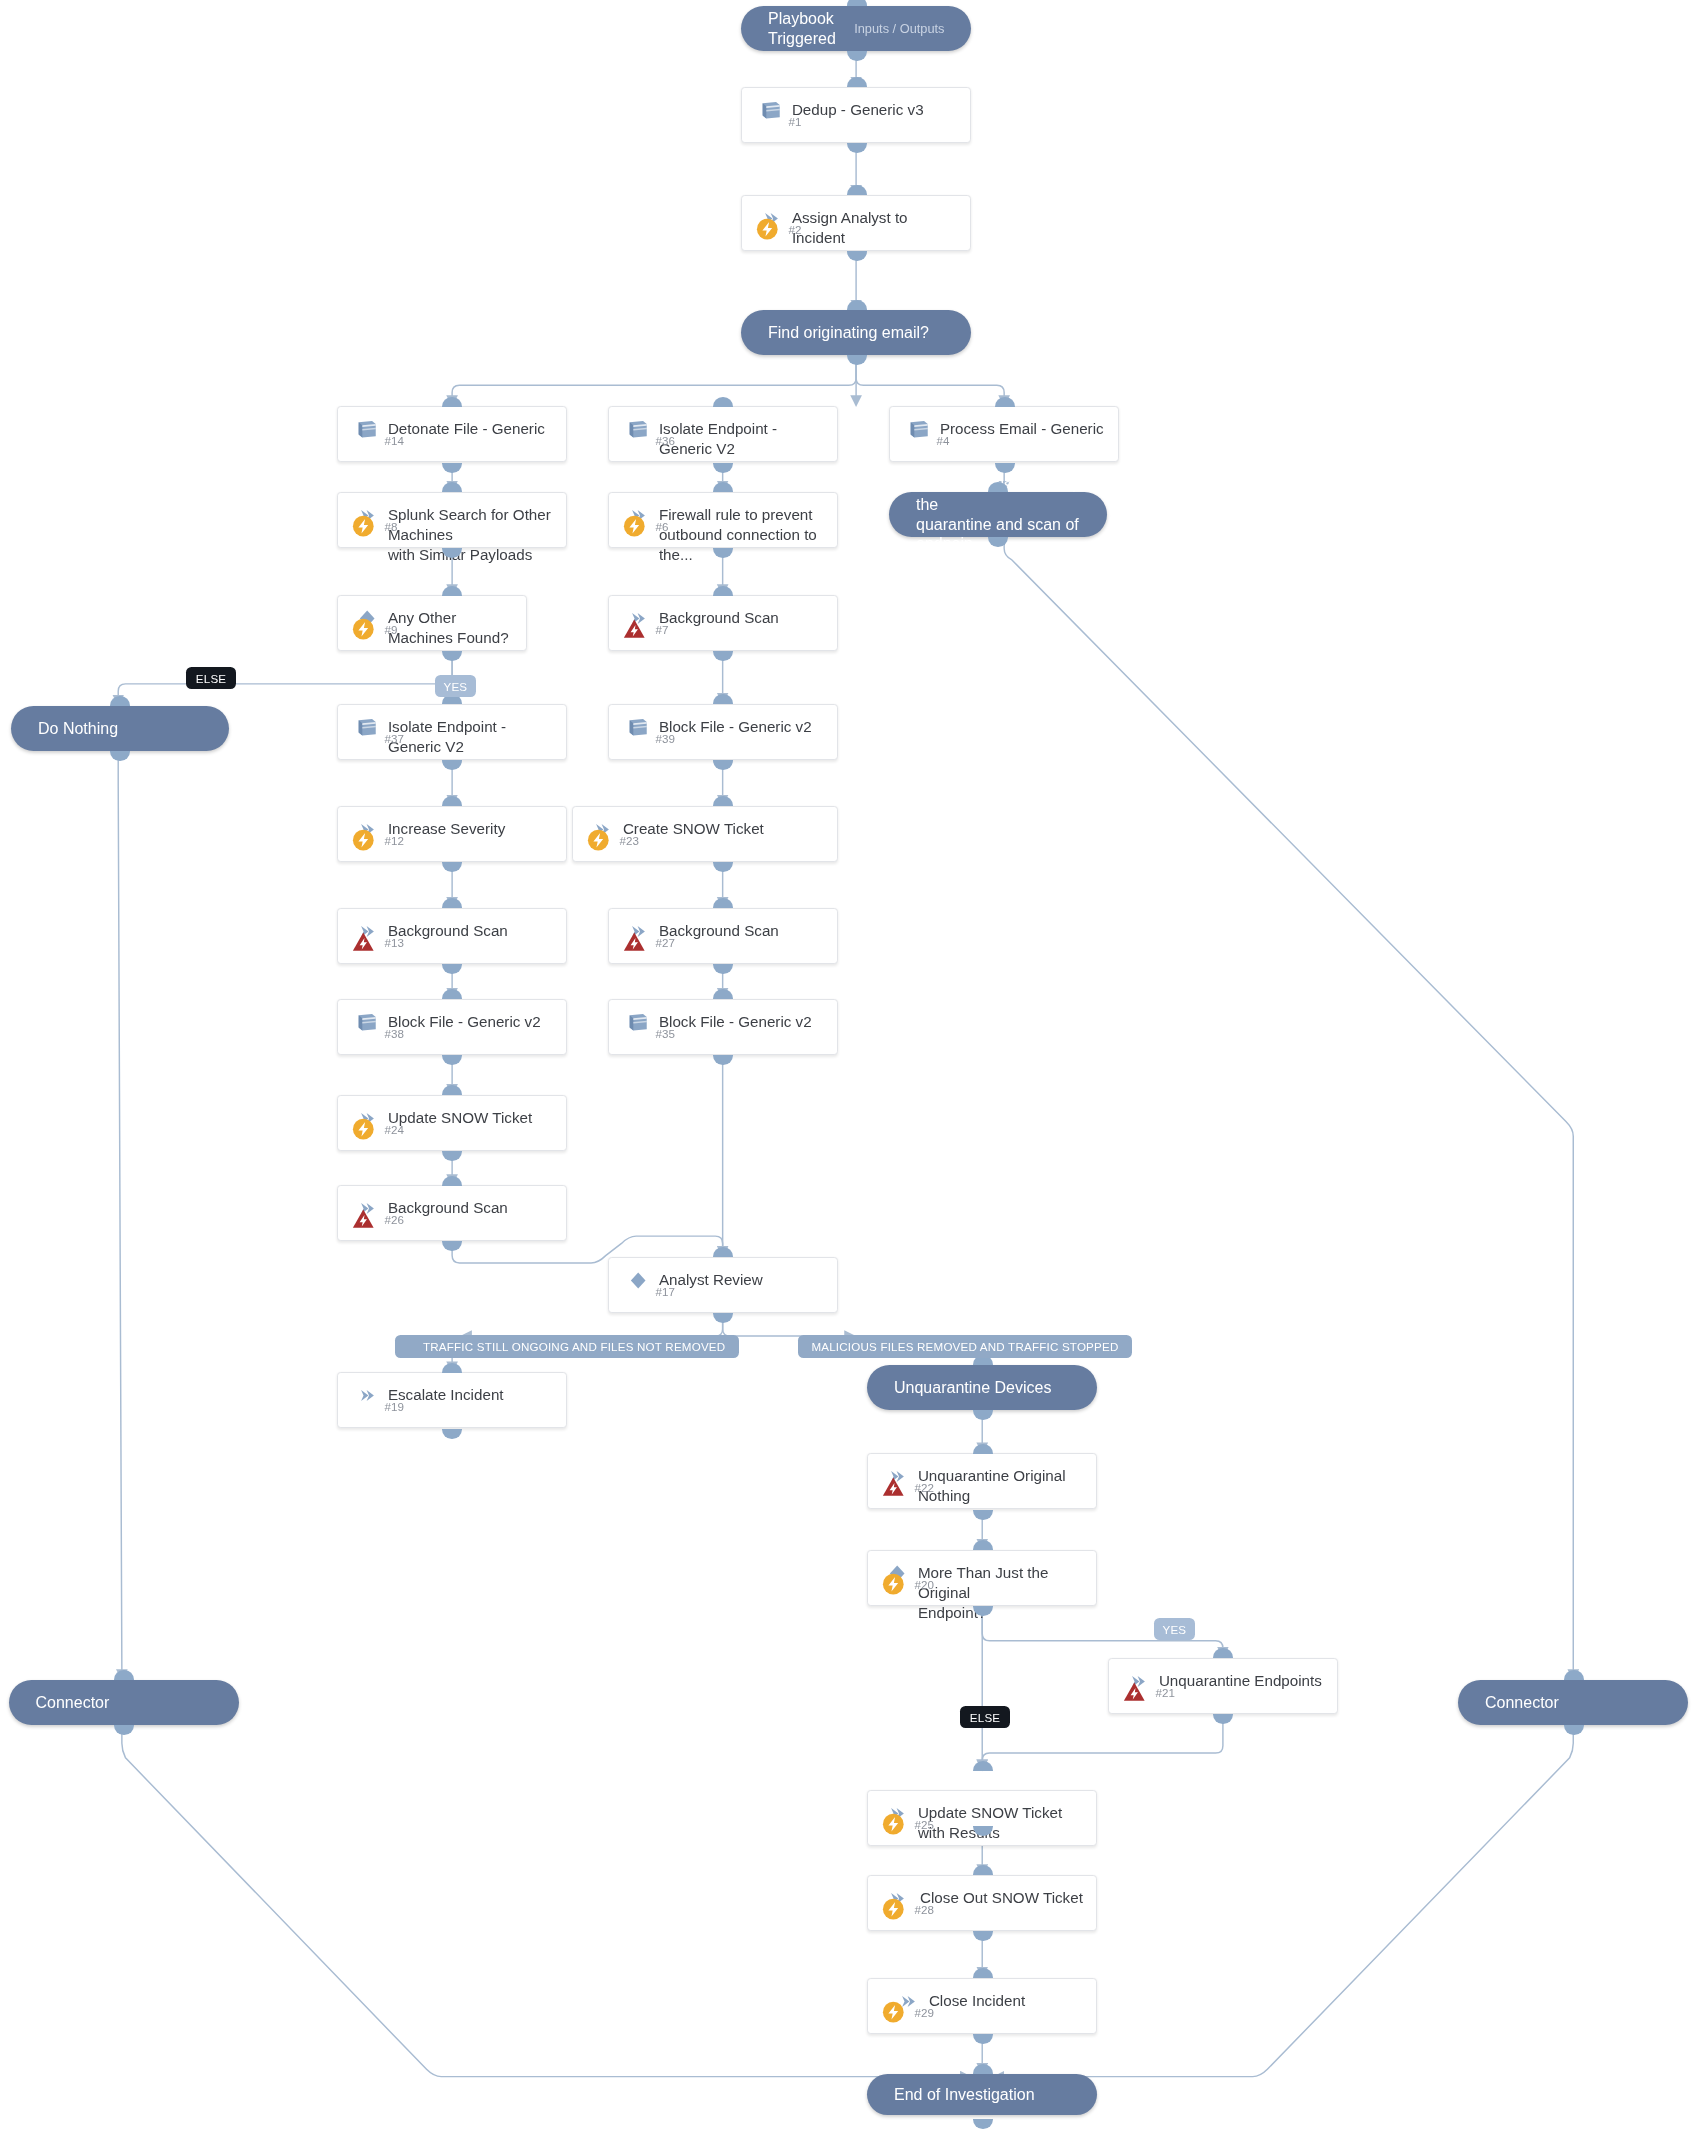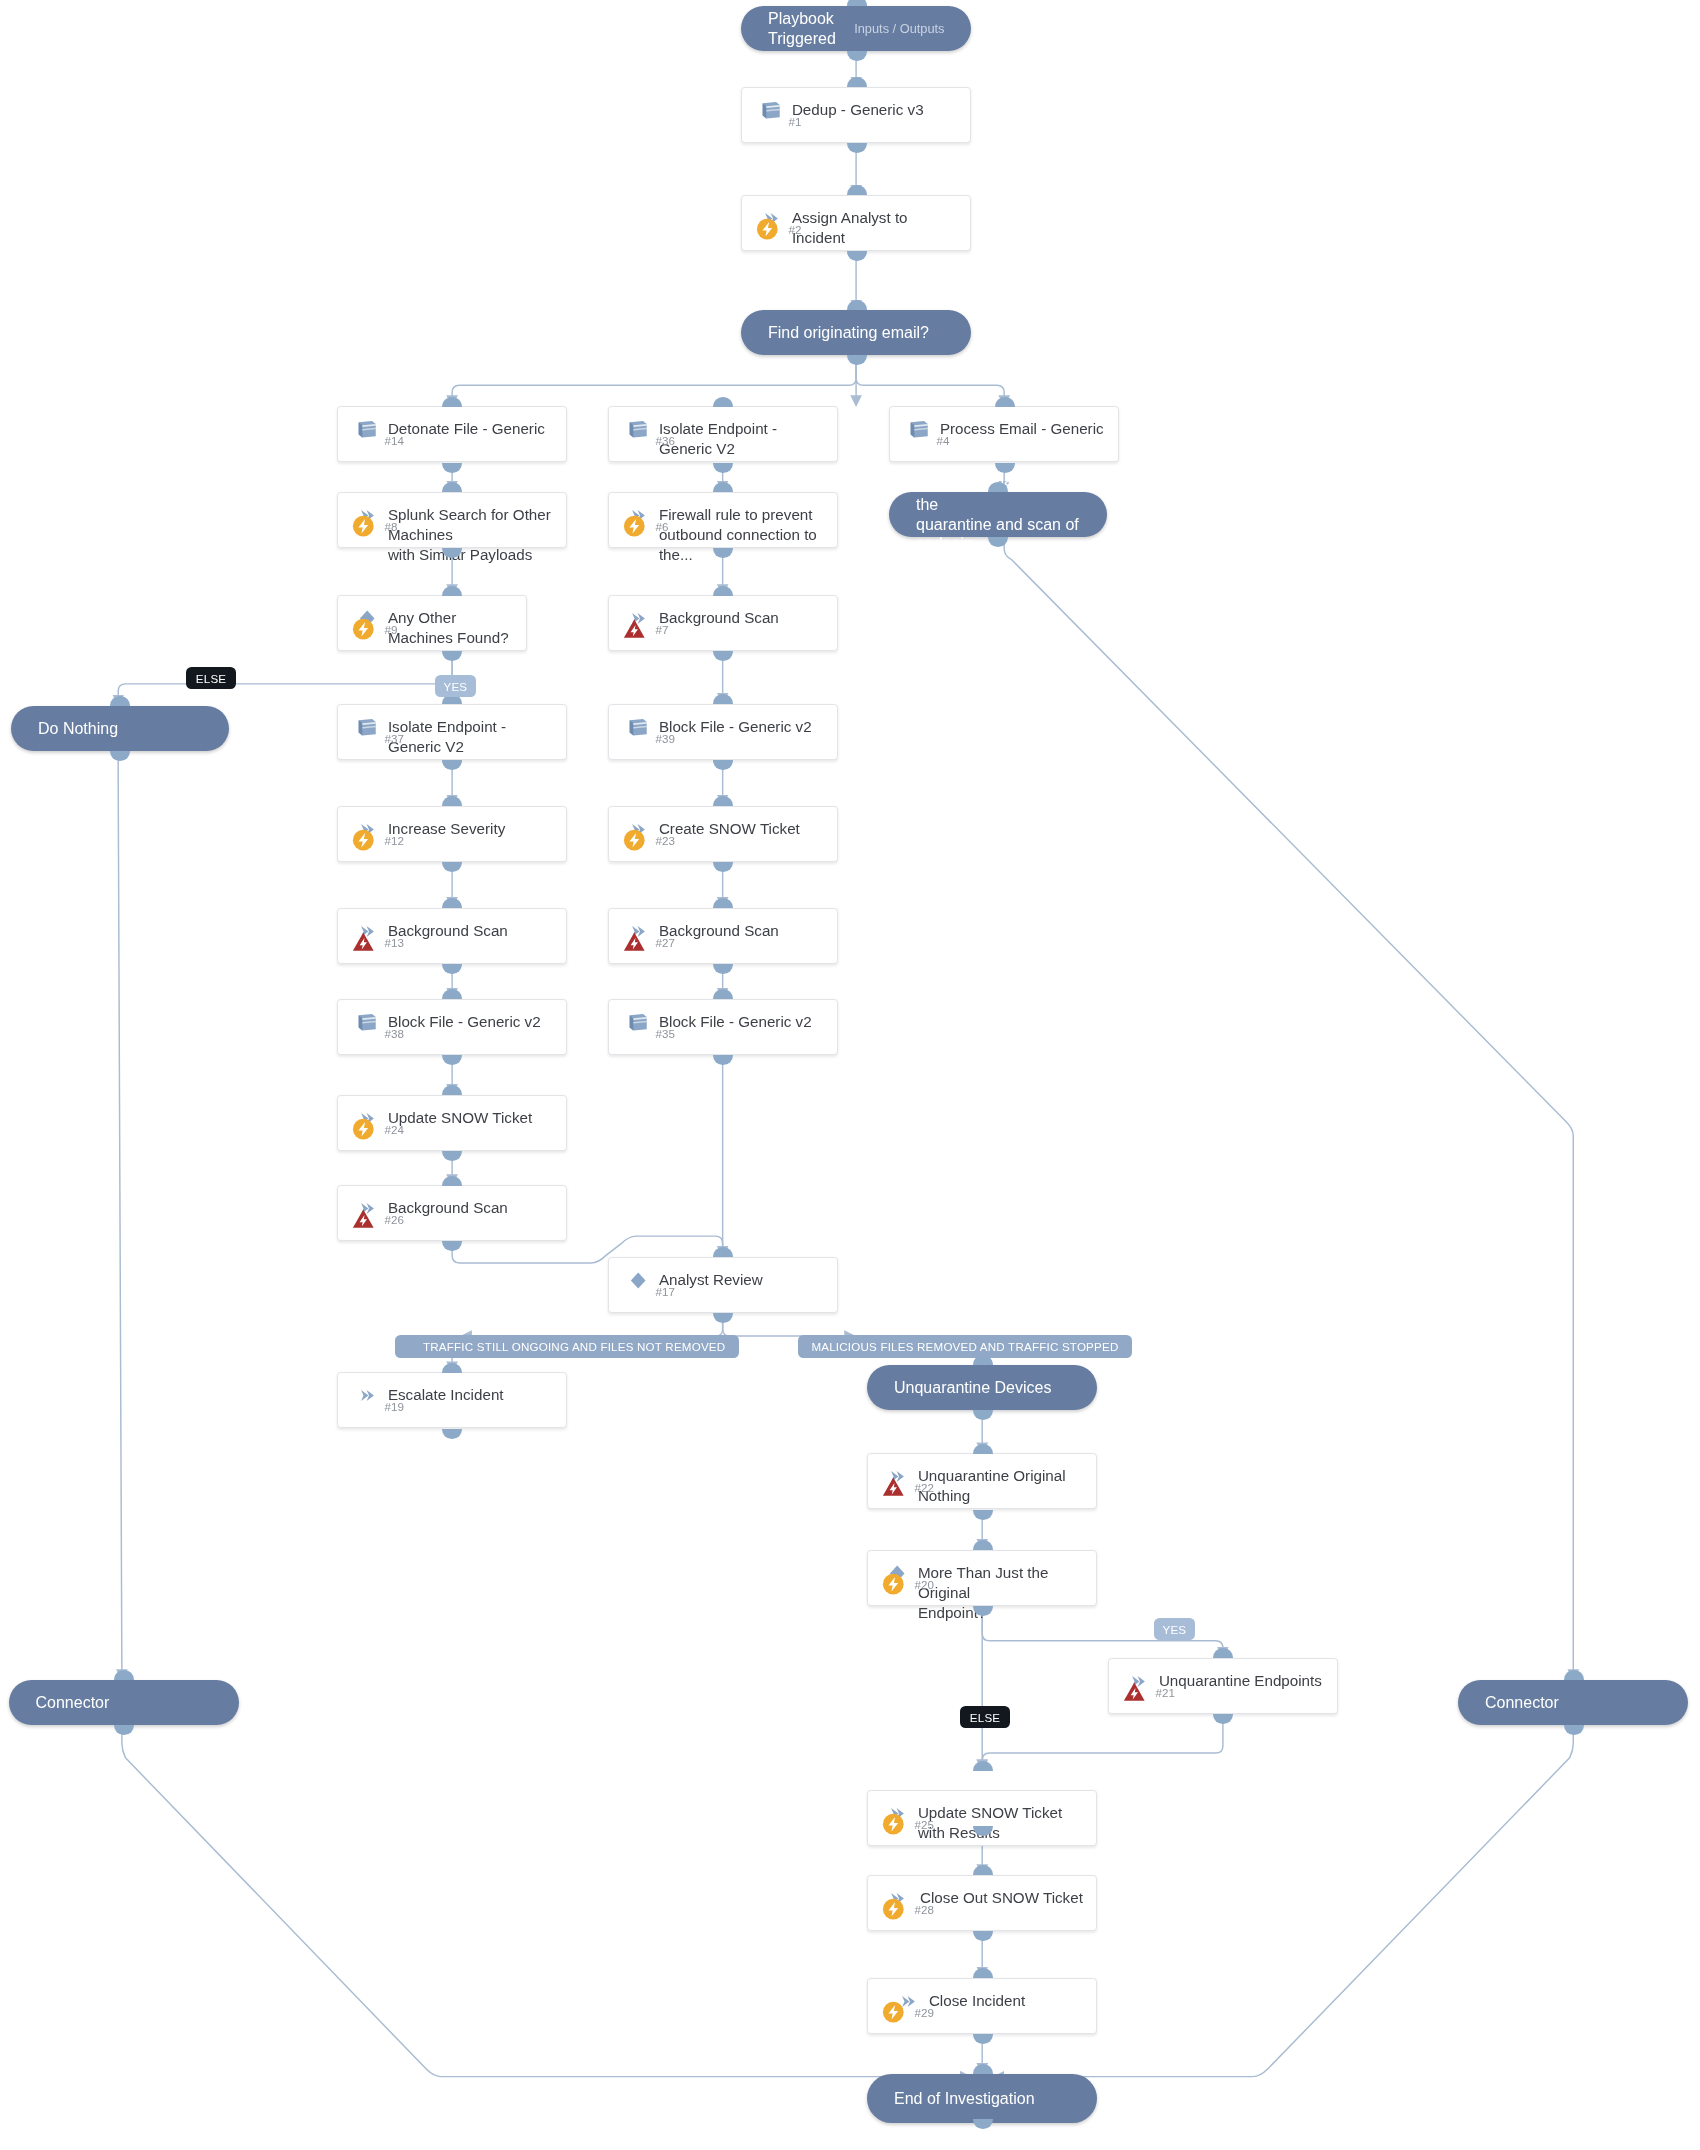--- a/index.html
+++ b/index.html
@@ -424,21 +424,21 @@
         <div class="card-foot">
           <span class="card-badge"><svg width="27" height="24.4" viewBox="0 0 44 40">
               <circle cx="20" cy="20" r="17" fill="#f0ab2e"></circle>
               <path d="M23 8 L12 22 L19 22 L17 32 L28 18 L21 18 Z" fill="#ffffff"></path>
             </svg></span>
           <span class="card-id">#12</span>
         </div>
       </div>
       <div class="port port-in" style="left: 442px; top: 796px;"></div>
       <div class="port port-out" style="left: 442px; top: 862px;"></div>
-      <div class="node card" style="left: 608px; top: 806px; width: 230px; height: 56px; position: absolute;">
+      <div class="node card" style="left: 572px; top: 806px; width: 266px; height: 56px; position: absolute;">
         <div class="card-row">
           <span class="card-icon"><svg width="24.4" height="21" viewBox="0 0 40 34">
               <path d="M10 8 L22 17 L10 26 L14 17 Z" fill="#8ba6c6"></path>
               <path d="M19 8 L31 17 L19 26 L23 17 Z" fill="#8ba6c6"></path>
             </svg></span>
           <div class="card-title">Create SNOW Ticket</div>
         </div>
         <div class="card-foot">
           <span class="card-badge"><svg width="27" height="24.4" viewBox="0 0 44 40">
               <circle cx="20" cy="20" r="17" fill="#f0ab2e"></circle>
@@ -700,21 +700,21 @@
         <div class="card-foot">
           <span class="card-badge"><svg width="27" height="24.4" viewBox="0 0 44 40">
               <circle cx="20" cy="20" r="17" fill="#f0ab2e"></circle>
               <path d="M23 8 L12 22 L19 22 L17 32 L28 18 L21 18 Z" fill="#ffffff"></path>
             </svg></span>
           <span class="card-id">#29</span>
         </div>
       </div>
       <div class="port port-in" style="left: 973px; top: 1968px;"></div>
       <div class="port port-out" style="left: 973px; top: 2034px;"></div>
-      <div class="node pill" style="left: 867px; top: 2074px; width: 230px; height: 49px;">
+      <div class="node pill" style="left: 867px; top: 2074px; width: 230px; height: 41px;">
         <div class="pill-title">End of Investigation</div>
       </div>
       <div class="port port-in" style="left: 973px; top: 2064px;"></div>
       <div class="port port-out" style="left: 973px; top: 2119px;"></div>
       <div class="chip chip-else" style="left: 186px; top: 667px;">ELSE</div>
       <div class="chip chip-yes" style="left: 435px; top: 675px;">YES</div>
       <div class="chip chip-cond" style="left: 395px; top: 1335px; padding-left: 28px;">TRAFFIC STILL ONGOING AND FILES NOT REMOVED</div>
       <div class="chip chip-cond" style="left: 798px; top: 1335px;">MALICIOUS FILES REMOVED AND TRAFFIC STOPPED</div>
       <div class="chip chip-yes" style="left: 1154px; top: 1618px;">YES</div>
       <div class="chip chip-else" style="left: 960px; top: 1706px;">ELSE</div>

